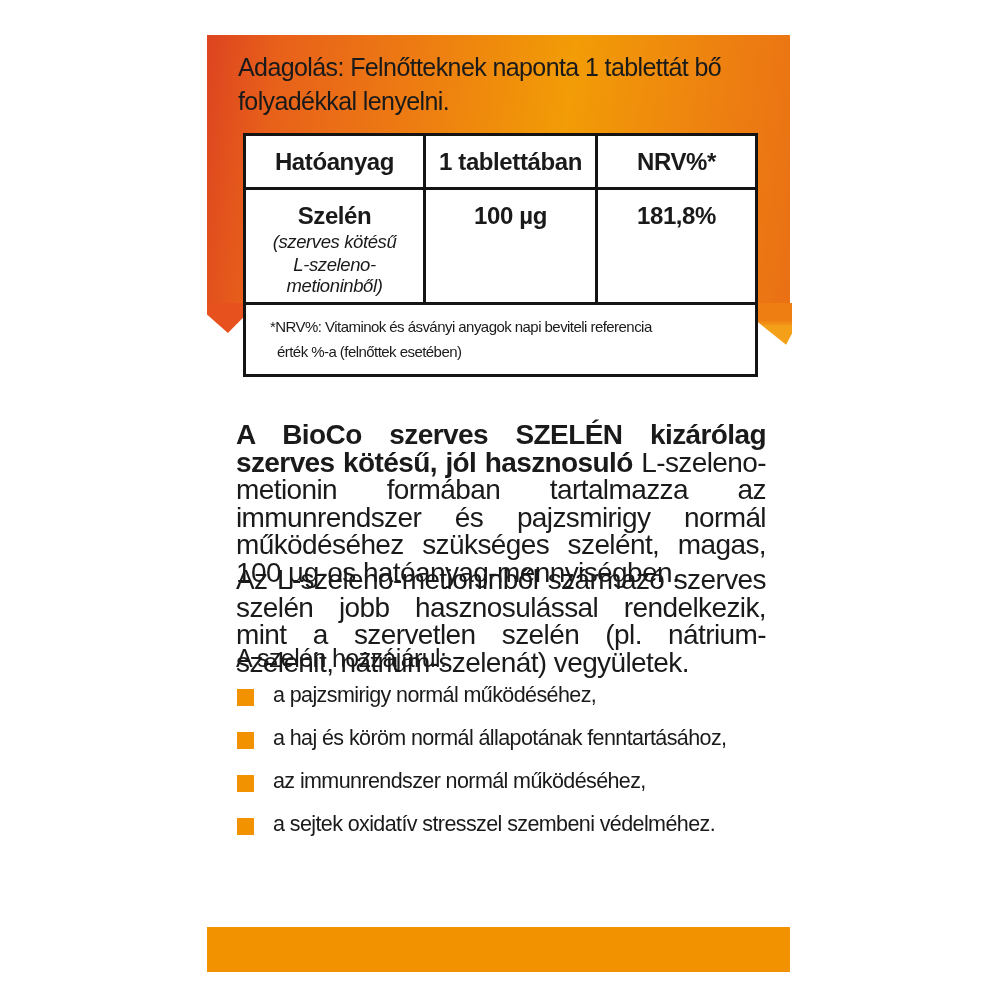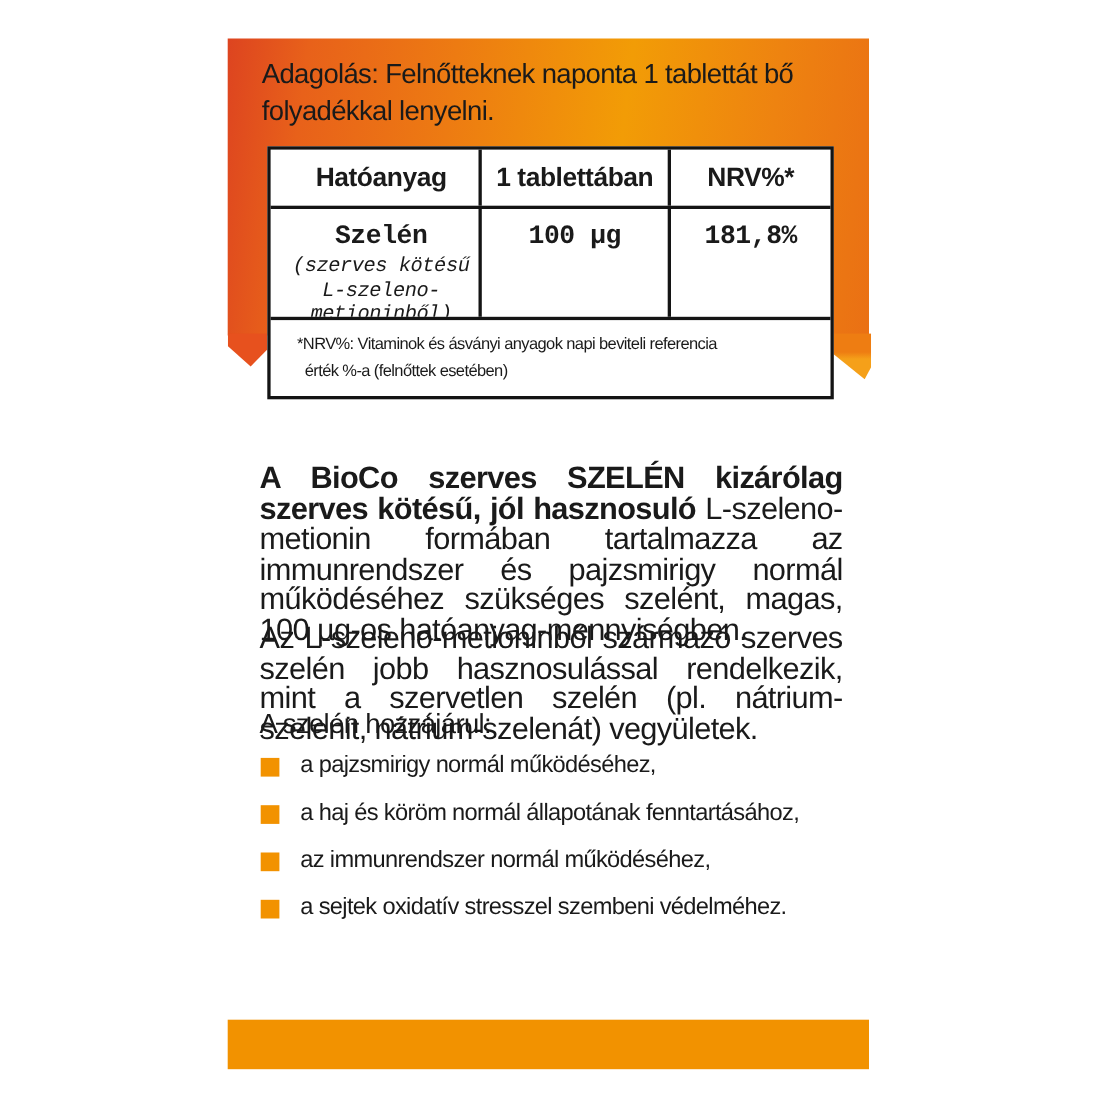--- a/index.html
+++ b/index.html
@@ -27,30 +27,30 @@
   .dosage{
     position:absolute;left:238px;top:50px;width:520px;
     font-size:25px;line-height:34px;letter-spacing:-0.6px;font-weight:400;
   }
   .dosage b{font-weight:400;}
   
   .ntable{
     position:absolute;left:243px;top:133px;width:515px;background:#ffffff;
     border:3px solid var(--border-color,#141414);box-sizing:border-box;
   }
-  .trow{display:flex;padding-left:12px;}
+  .trow{display:flex;}
   .thead{border-bottom:3px solid var(--border-color,#141414);}
   .tbody{border-bottom:3px solid var(--border-color,#141414);}
   .cell{box-sizing:border-box;text-align:center;overflow:hidden;}
   .c1{width:180px;border-right:3px solid var(--border-color,#141414);}
   .c2{width:172px;border-right:3px solid var(--border-color,#141414);}
   .c3{flex:1;}
   .thead .cell{height:51px;display:flex;align-items:center;justify-content:center;
     font-weight:700;font-size:24px;letter-spacing:-0.4px;}
-  .tbody .cell{height:98px;padding-top:13px;font-family:Liberation Mono, monospace;}
+  .tbody .cell{height:112px;padding-top:13px;}
   .ing-name,.ing-val{font-weight:700;font-size:24px;letter-spacing:-0.4px;line-height:26px;}
   .ing-note{font-style:italic;font-size:18.5px;line-height:21px;letter-spacing:-0.4px;margin-top:2px;}
   .tfoot{padding:9px 15px 10px 10px;font-size:15px;line-height:25px;letter-spacing:-0.55px;margin-left:14px;}
   .tfoot .fline{white-space:nowrap;}
   .tfoot .fline2{padding-left:7px;}
   
   .para{
     position:absolute;left:236px;width:530px;
     font-size:28px;line-height:27.5px;letter-spacing:-0.6px;
     text-align:justify;

